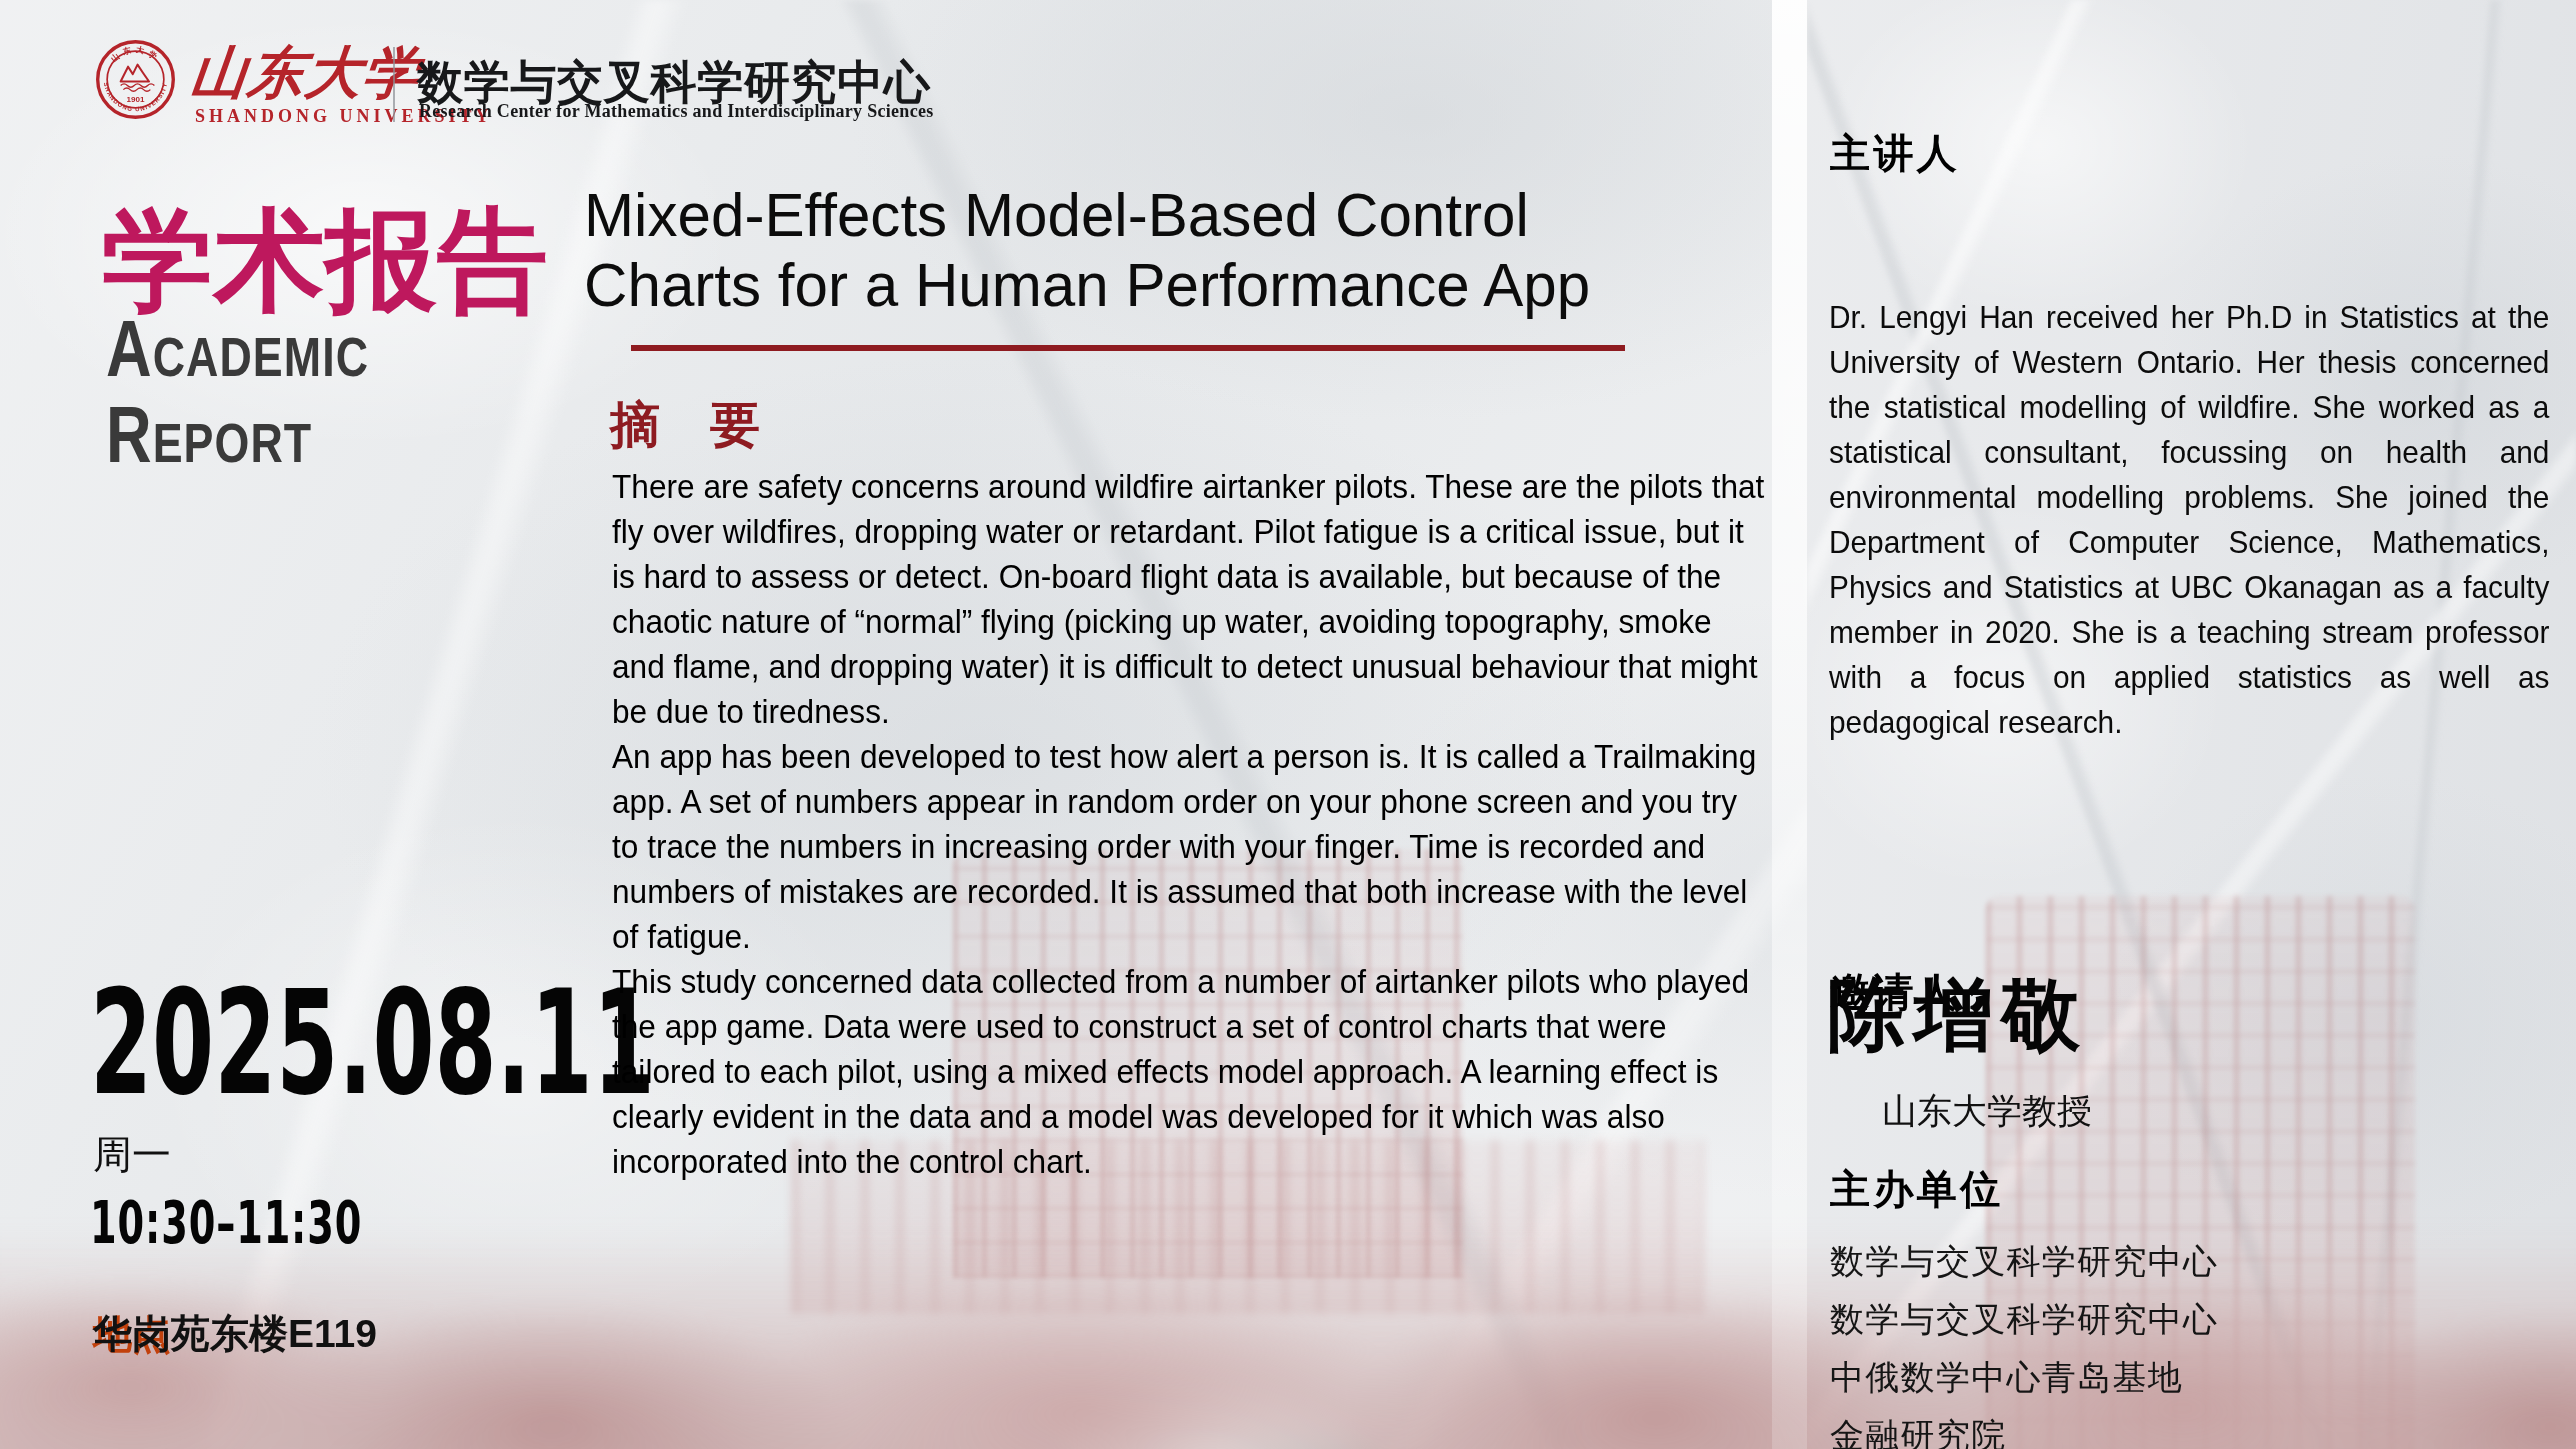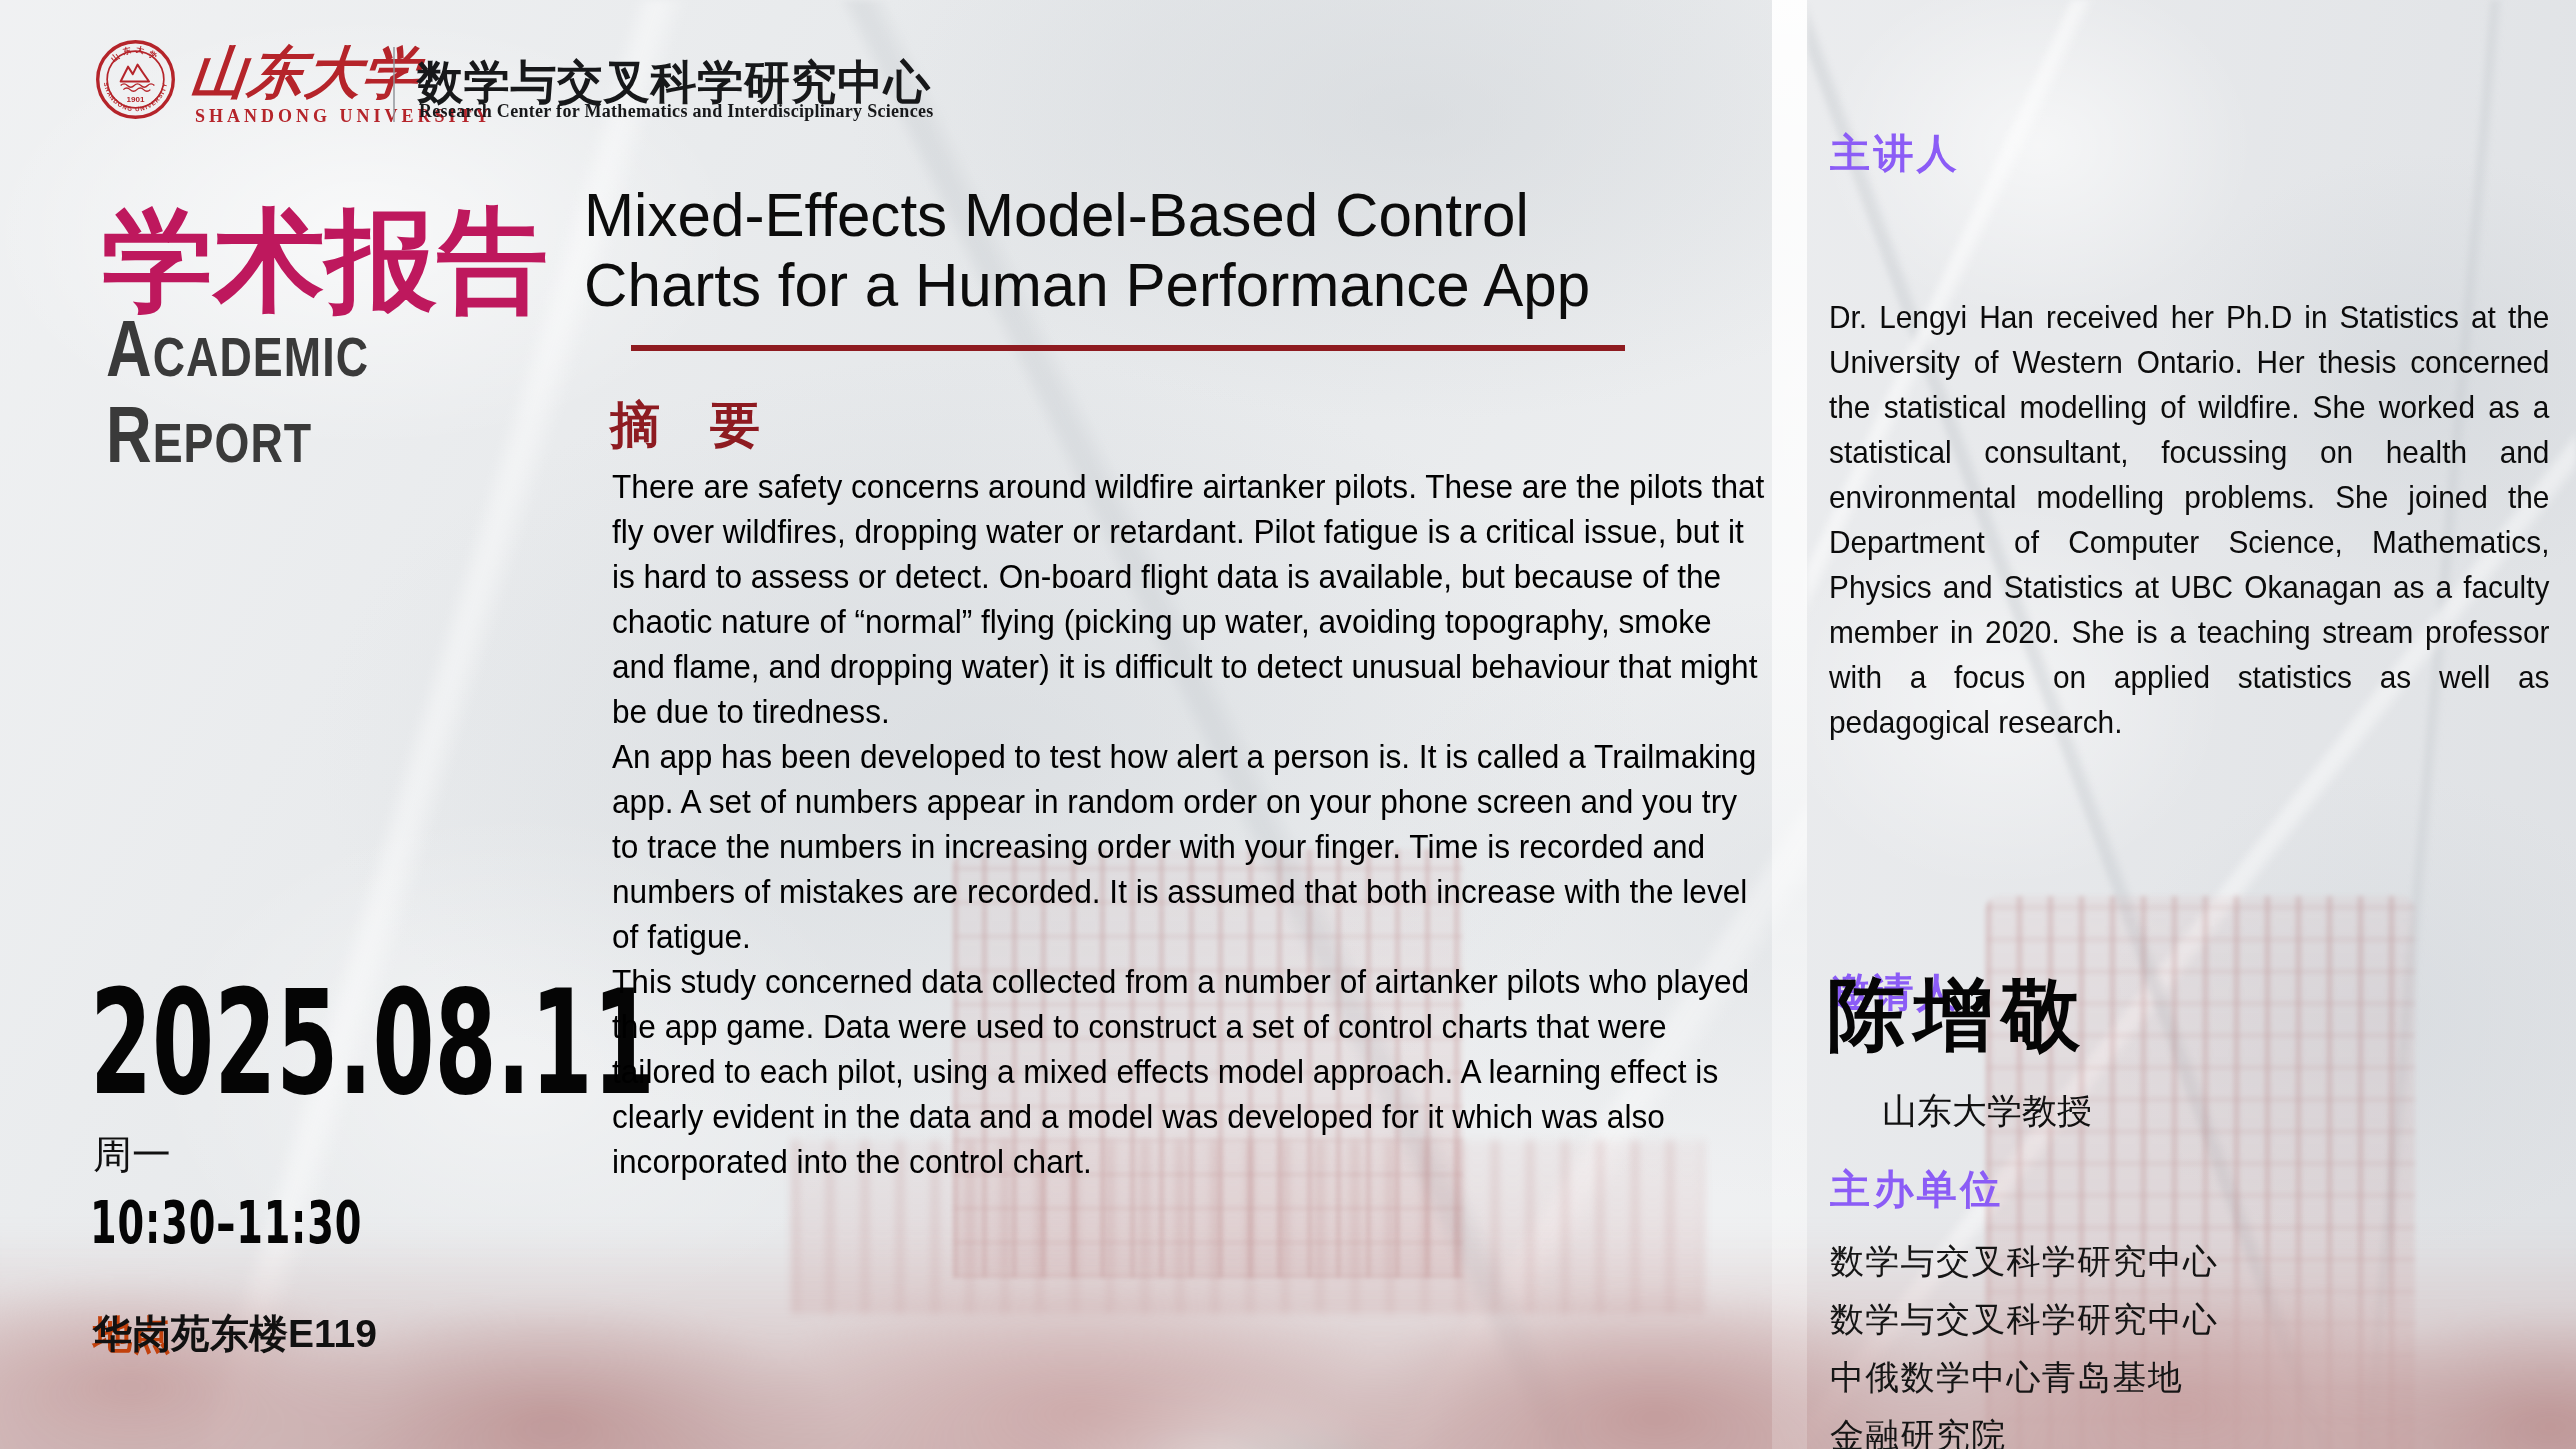--- a/index.html
+++ b/index.html
@@ -156,21 +156,21 @@
     font-size:50px;font-weight:bold;color:#8e1b21;
   }
   .abstract{
     position:absolute;left:612px;top:464px;width:1246px;
     font-size:34px;line-height:45px;color:#000;
     transform:scaleX(.93);transform-origin:0 0;
     text-align:left;
   }
   .abstract p{margin:0;}
   
-  .sp-label{font-size:40px;font-weight:bold;color:#8b5cf6;letter-spacing:3.4px;}
+  .sp-label{font-size:40px;font-weight:bold;color:#000000;letter-spacing:3.4px;}
   .speaker-label{position:absolute;left:1830px;top:126px;}
   .speaker-name{position:absolute;left:1827px;top:178px;font-size:59px;color:#0d0d0d;letter-spacing:0.7px;}
   .speaker-bio{
     position:absolute;left:1829px;top:295px;width:773px;
     font-size:32px;line-height:45px;color:#0b0b0b;
     text-align:justify;
     transform:scaleX(.932);transform-origin:0 0;
   }
   .inviter-label{position:absolute;left:1830px;top:933px;margin-top:32px;}
   .inviter-name{position:absolute;left:1827px;top:963px;font-size:79px;font-weight:bold;color:#050505;letter-spacing:8px;}

